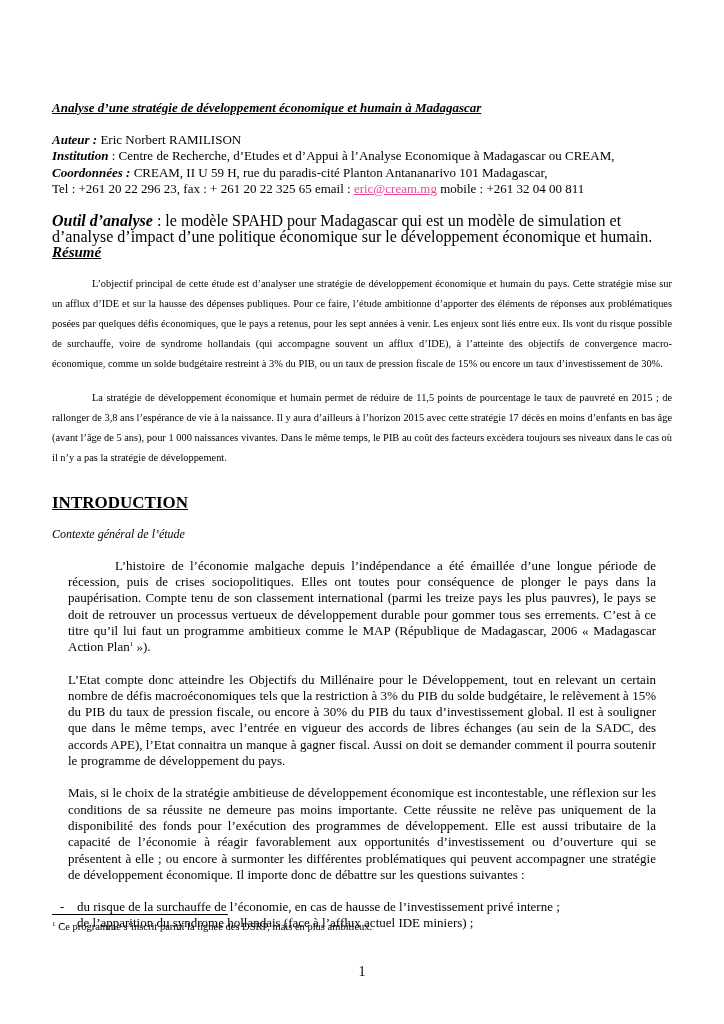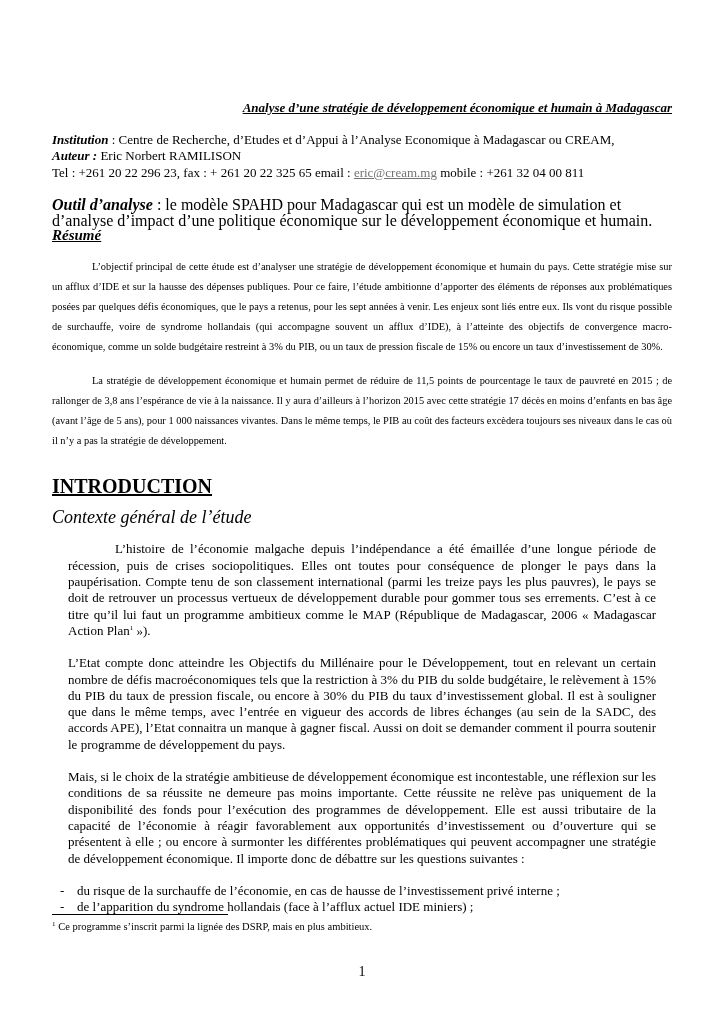--- a/index.html
+++ b/index.html
@@ -1,52 +1,53 @@
 <!DOCTYPE html>
 <html><head>
 <meta charset="utf-8">
 <style>
   html, body { margin: 0; padding: 0; background: #ffffff; }
   body { width: 724px; height: 1024px; position: relative; overflow: hidden;
          font-family: "Liberation Serif", "DejaVu Serif", serif; color: #000; }
   .page { position: absolute; left: 52px; top: 100px; width: 620px; }
-  .title { font-size: 13px; font-weight: bold; font-style: italic; text-decoration: underline; margin: 0; line-height: 16px; text-align: right; }
+  .title { font-size: 13px; font-weight: bold; font-style: italic; text-decoration: underline; margin: 0; line-height: 16px; }
   .meta { font-size: 13px; line-height: 16.3px; margin-top: 16px; }
   .meta .lbl { font-weight: bold; font-style: italic; }
-  .meta a { color: #737373; text-decoration: underline; }
+  .meta a { color: #ec4899; text-decoration: underline; }
   .block { font-size: 16px; line-height: 16.3px; margin-top: 16px; }
   .block .lbl { font-weight: bold; font-style: italic; }
   .resume-h { font-size: 15px; font-weight: bold; font-style: italic; text-decoration: underline; line-height: 12px; }
   .small-para { font-size: 10.4px; line-height: 20px; text-align: justify; text-indent: 40px; margin: 0; }
   .resume-p1 { margin-top: 16px; }
   .resume-p2 { margin-top: 14px; }
-  .intro-h { font-size: 20px; font-weight: bold; text-decoration: underline; margin-top: 26px; line-height: 18px; }
-  .sub-h { font-size: 18px; font-style: italic; margin-top: 14px; line-height: 16px; }
+  .intro-h { font-size: 17px; font-weight: bold; text-decoration: underline; margin-top: 26px; line-height: 18px; }
+  .sub-h { font-size: 12px; font-style: italic; margin-top: 14px; line-height: 16px; }
   .para { font-size: 13px; line-height: 16.3px; text-align: justify; margin: 16px; }
   .para.indent { text-indent: 47px; }
   .p-ctx { margin-top: 16px; }
   .p-etat { margin-top: 16px; }
   .p-mais { margin-top: 16px; }
   .bullets { list-style: none; margin: 0; padding: 0; font-size: 13px; line-height: 16.3px; }
   .bullets li { position: relative; padding-left: 25px; margin-left: 0; }
   .bullets li .dash { position: absolute; left: 8px; top: 0; }
   .fn-rule { position: absolute; left: 52px; top: 914px; width: 176px; border-top: 1px solid #000; }
   .footnote { position: absolute; left: 52px; top: 920px; font-size: 10.5px; line-height: 13px; }
   .footnote sup, .para sup { font-size: 7px; vertical-align: super; line-height: 0; }
   .page-num { position: absolute; left: 0; width: 724px; top: 964px; text-align: center; font-size: 14px; }
 </style>
 </head>
 <body>
 
 <div class="page">
   <p class="title">Analyse d’une stratégie de développement économique et humain à Madagascar</p>
 
   <div class="meta">
+    <div><span class="lbl">Auteur :</span><span> Eric Norbert RAMILISON</span></div>
     <div><span class="lbl">Institution</span><span> : Centre de Recherche, d’Etudes et d’Appui à l’Analyse Economique à Madagascar ou CREAM,</span></div>
-    <div><span class="lbl">Auteur :</span><span> Eric Norbert RAMILISON</span></div>
+    <div><span class="lbl">Coordonnées :</span><span> CREAM, II U 59 H, rue du paradis-cité Planton Antananarivo 101 Madagascar,</span></div>
     <div><span>Tel : +261 20 22 296 23, fax : + 261 20 22 325 65 email : </span><a>eric@cream.mg</a><span> mobile : +261 32 04 00 811</span></div>
   </div>
 
   <div class="block"><span class="lbl">Outil d’analyse</span><span> : le modèle SPAHD pour Madagascar qui est un modèle de simulation et d’analyse d’impact d’une politique économique sur le développement économique et humain.</span></div>
 
 
   <div class="resume-h">Résumé</div>
   <p class="small-para resume-p1">L’objectif principal de cette étude est d’analyser une stratégie de développement économique et humain du pays. Cette stratégie mise sur un afflux d’IDE et sur la hausse des dépenses publiques. Pour ce faire, l’étude ambitionne d’apporter des éléments de réponses aux problématiques posées par  quelques défis économiques, que le pays a retenus, pour les sept années à venir. Les enjeux sont liés entre eux. Ils vont du risque possible de surchauffe, voire de syndrome hollandais (qui accompagne souvent un afflux d’IDE), à l’atteinte des objectifs de convergence macro-économique, comme un solde budgétaire restreint à 3% du PIB, ou un taux de pression fiscale de 15% ou encore un taux d’investissement de 30%.</p>
   <p class="small-para resume-p2">La stratégie de développement économique et humain permet de réduire de 11,5 points de pourcentage le taux de pauvreté en 2015 ; de rallonger de 3,8 ans l’espérance de vie à la naissance. Il y aura d’ailleurs à l’horizon 2015 avec cette stratégie 17 décès en moins d’enfants en bas âge (avant l’âge de 5 ans), pour 1 000 naissances vivantes. Dans le même temps, le PIB au coût des facteurs excèdera toujours ses niveaux dans le cas où il n’y a pas la stratégie de développement.</p>
 

